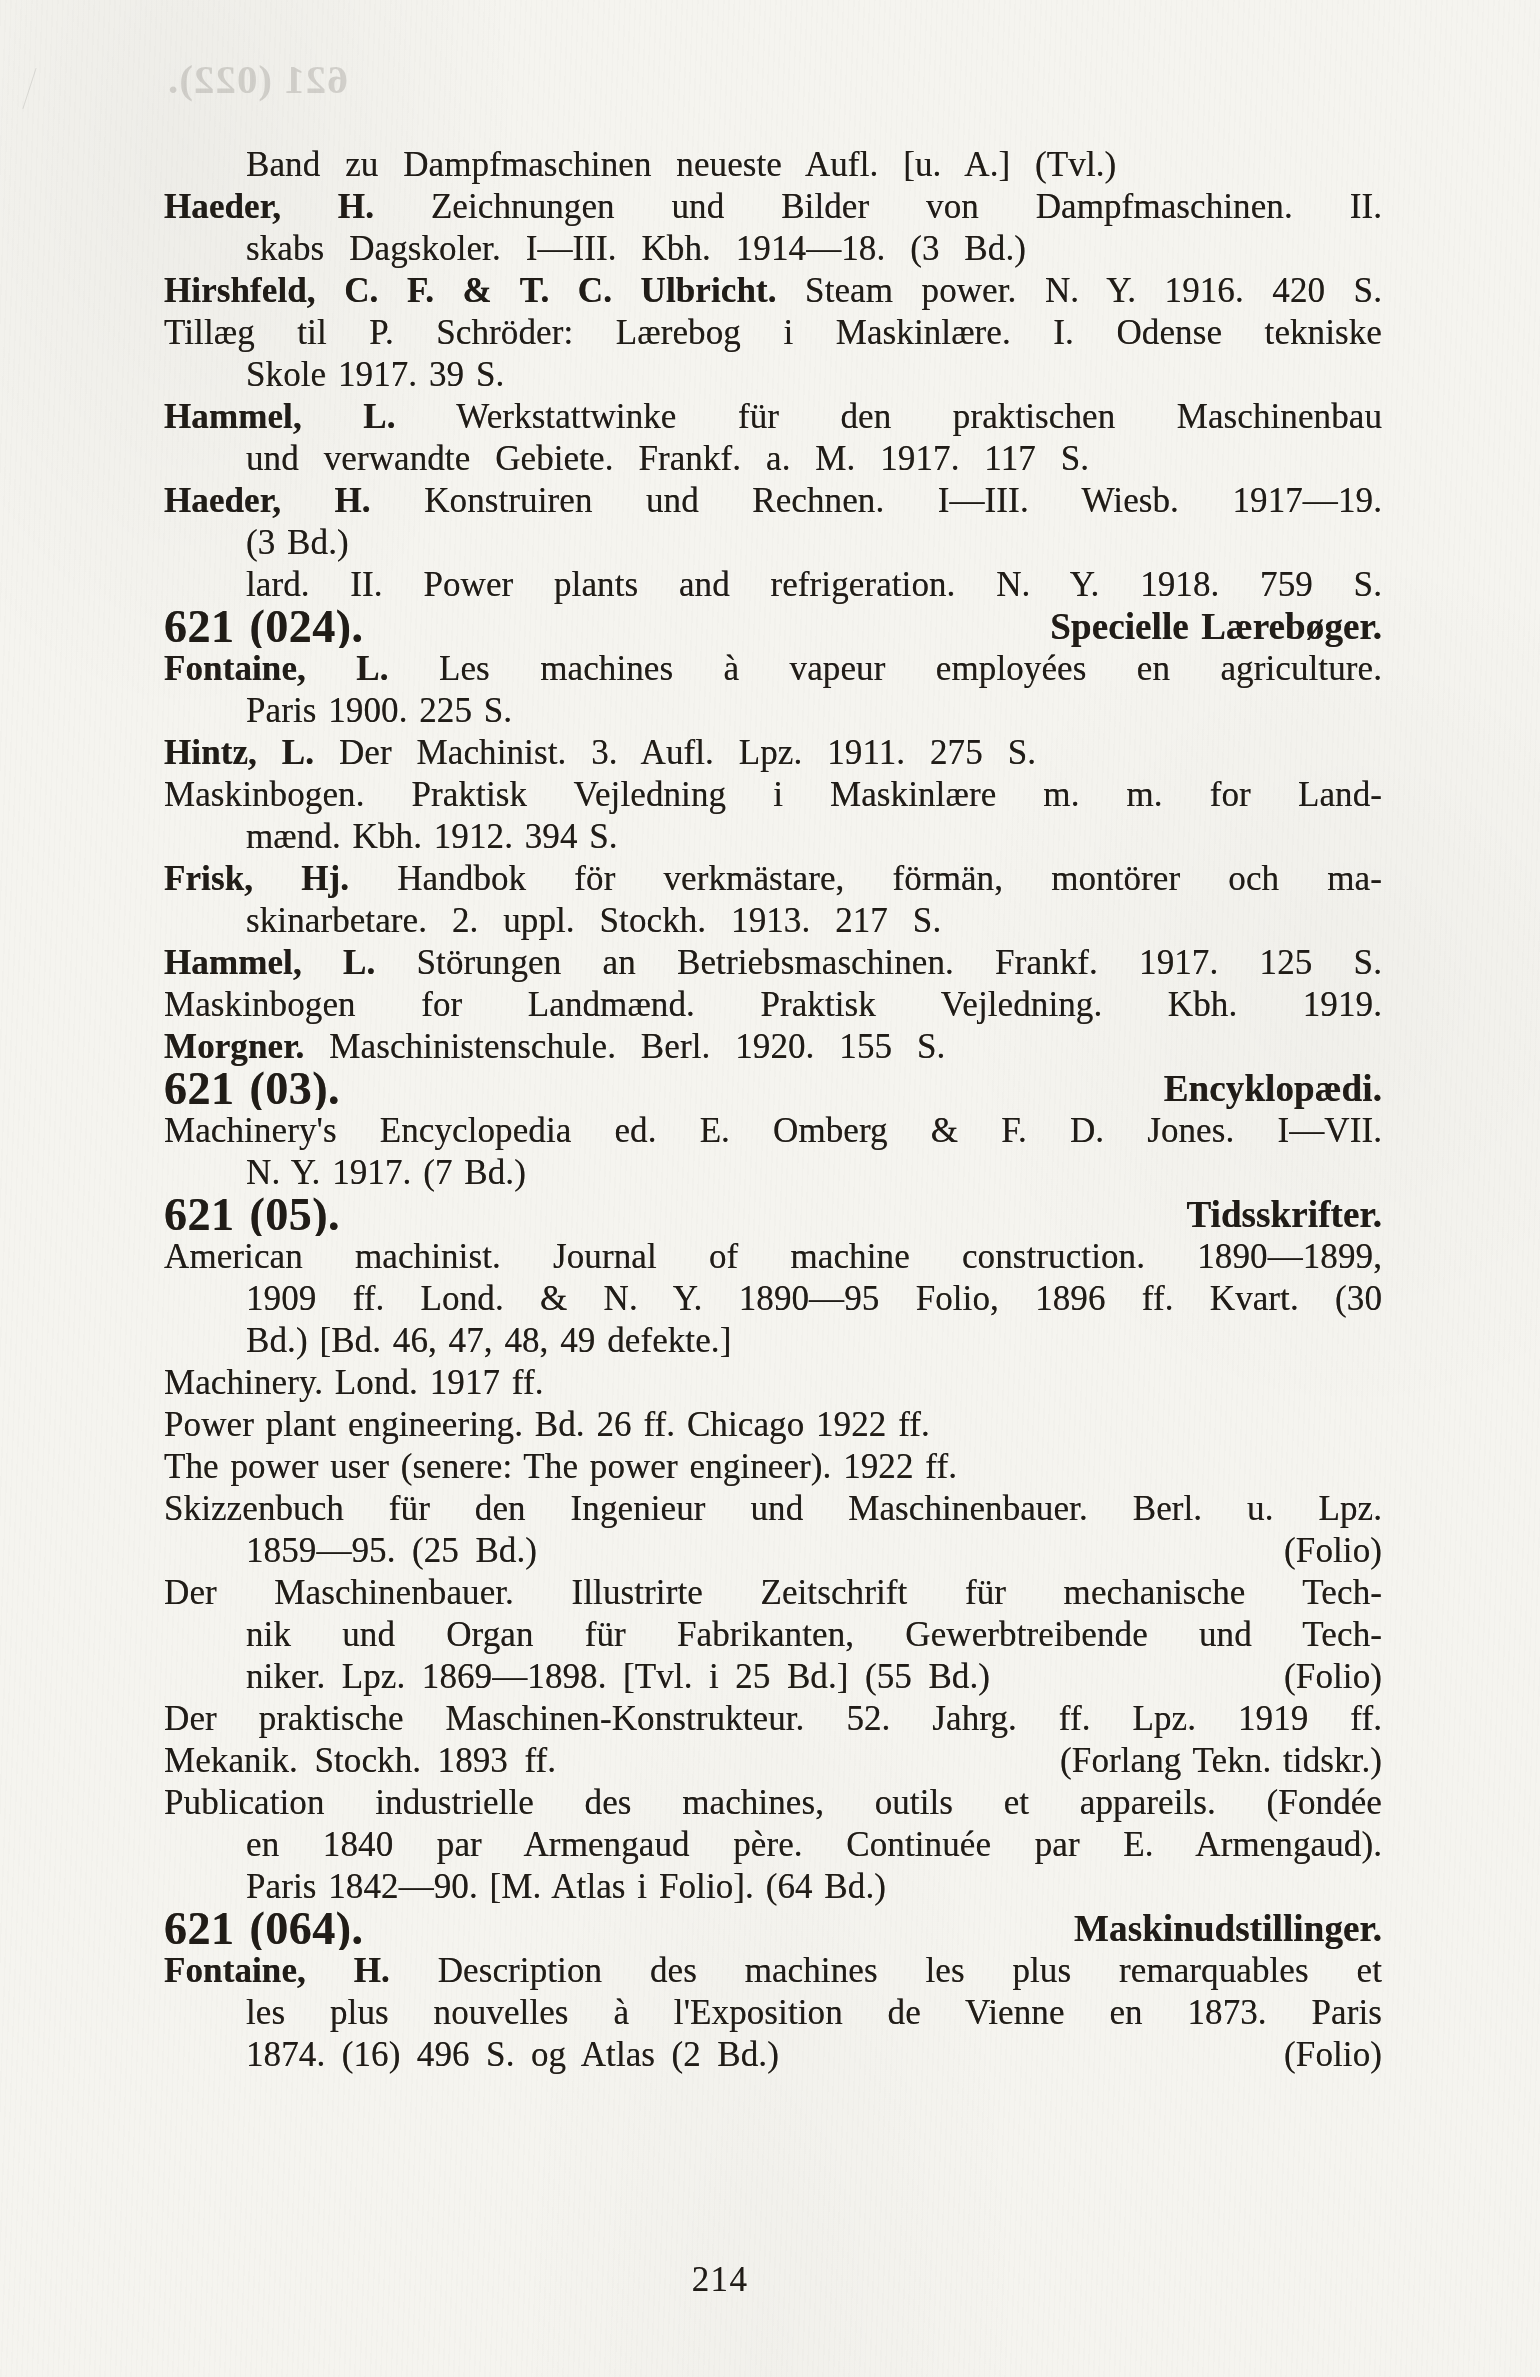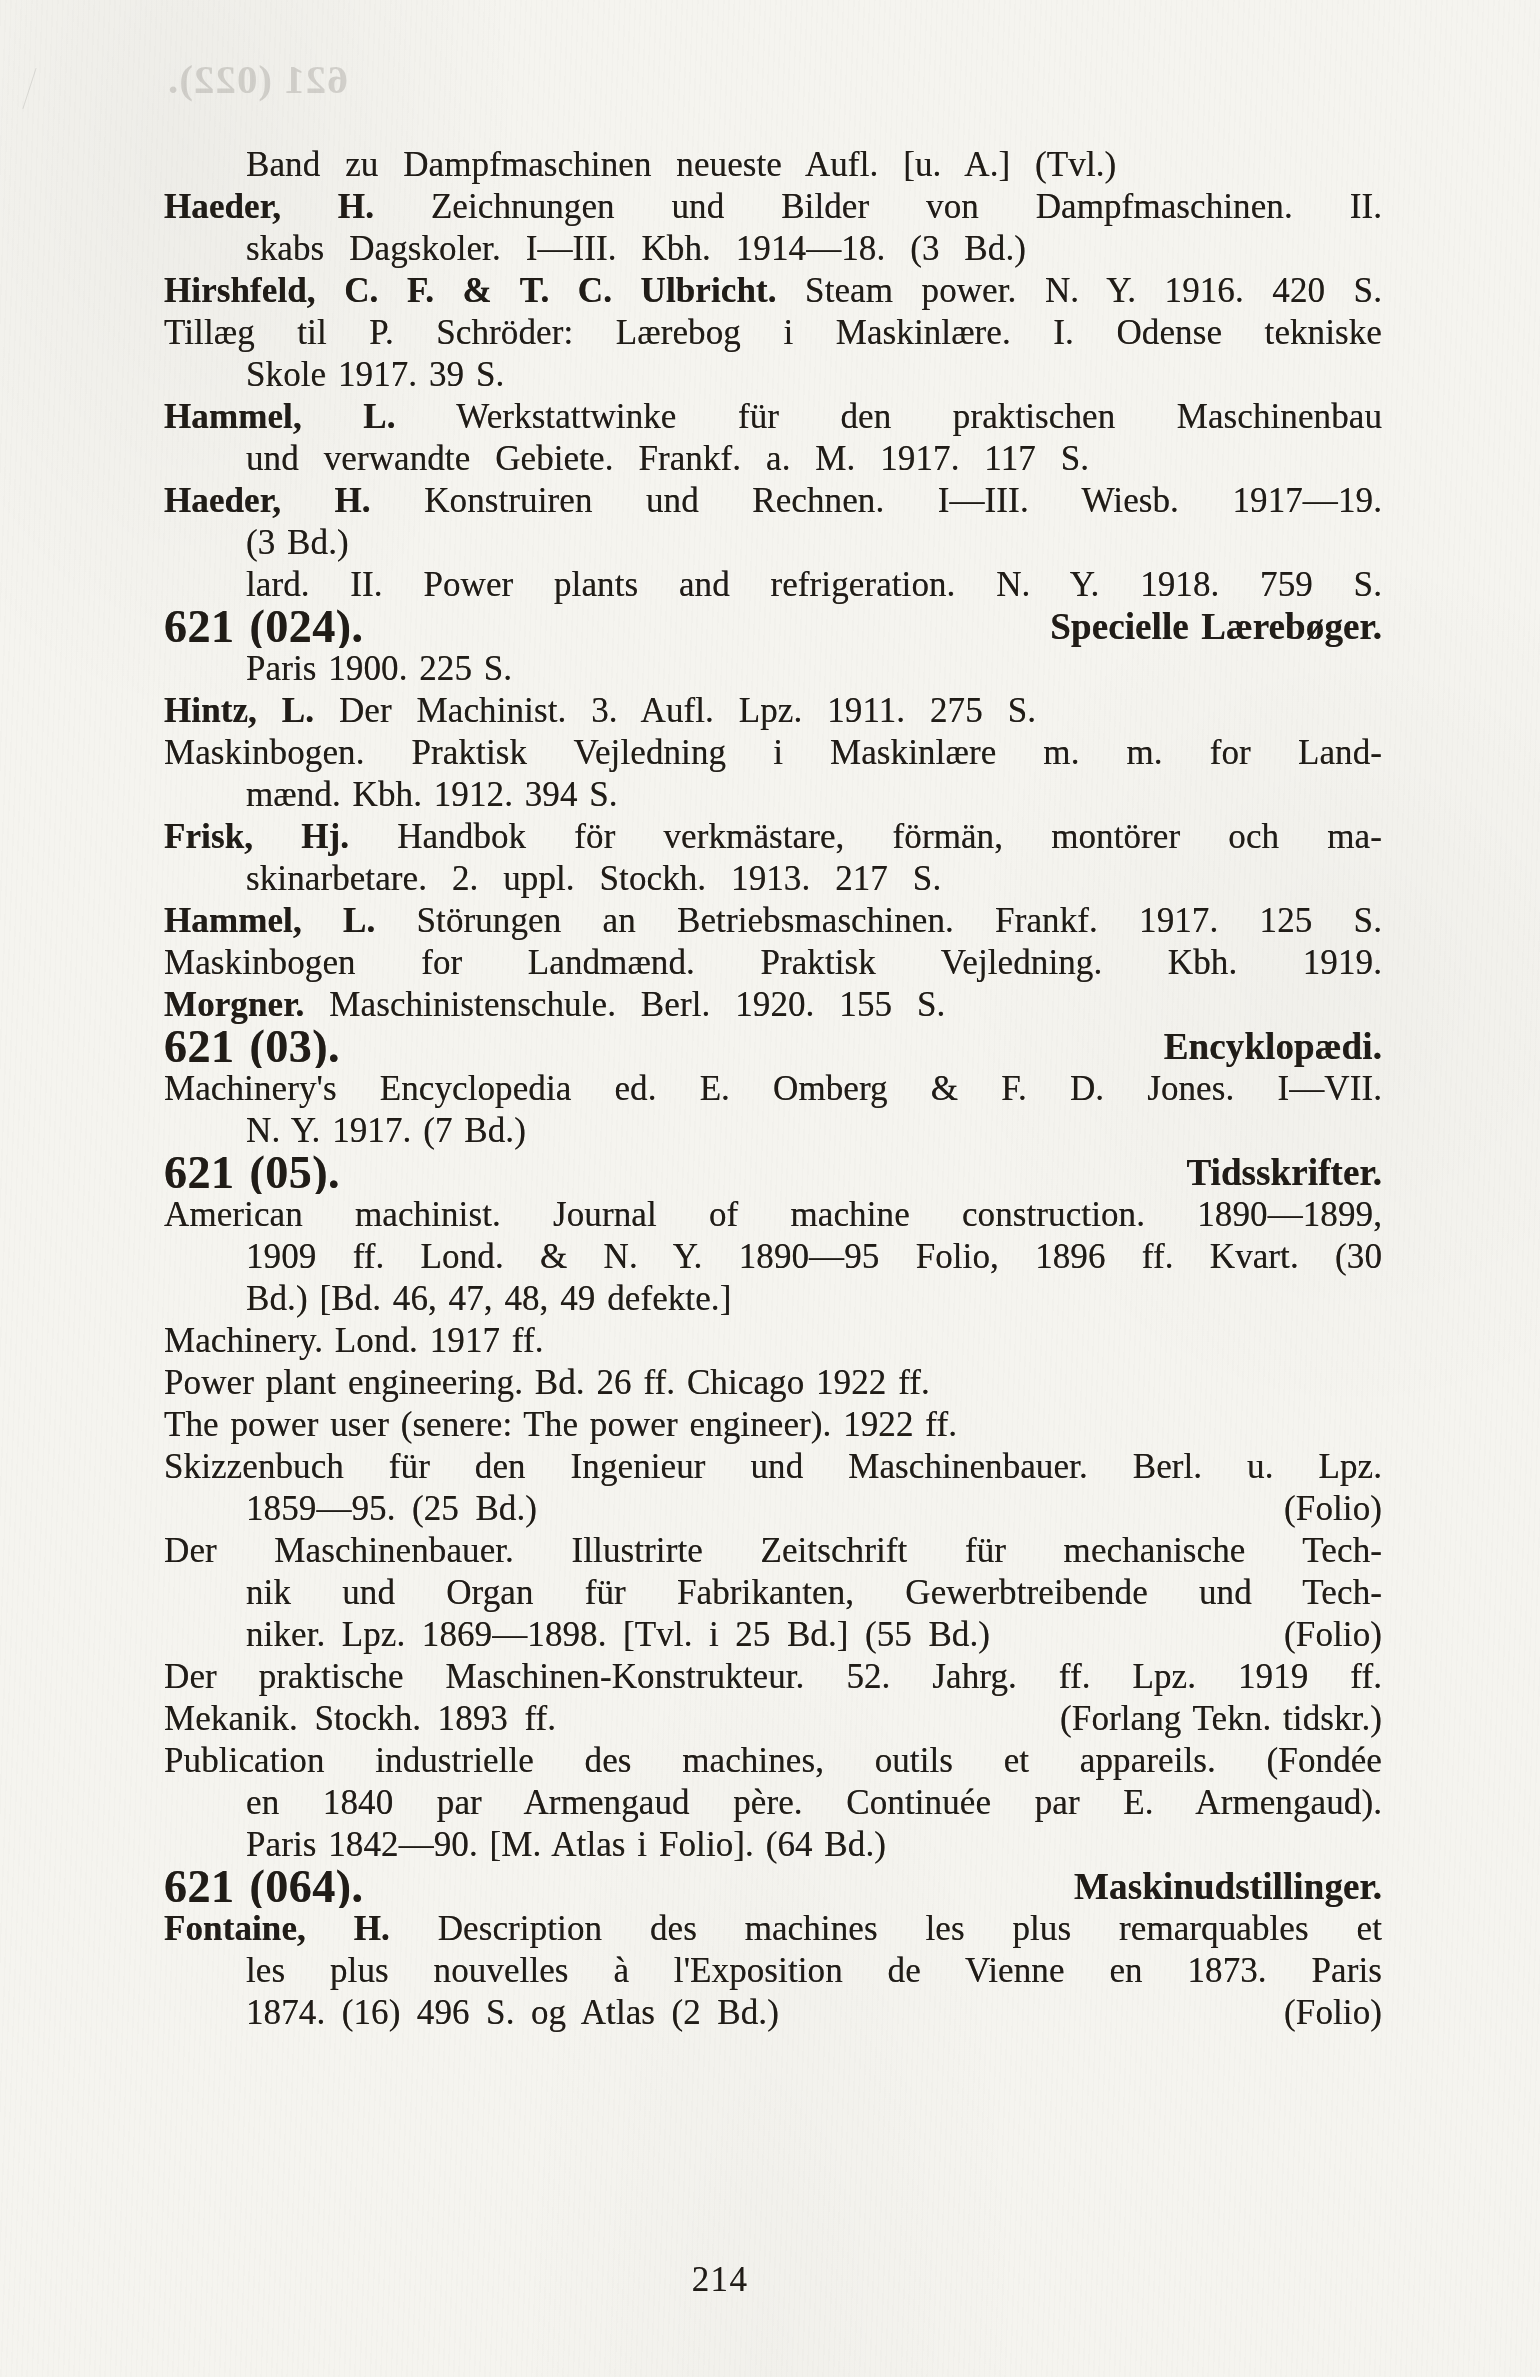--- a/index.html
+++ b/index.html
@@ -68,20 +68,21 @@
       <div class="line ind"><span class="lseg"><span>Skole 1917. 39 S.</span></span></div>
       <div class="line fill"><span class="lseg"><span class="b">Hammel, L.</span><span> Werkstattwinke für den praktischen Maschinenbau</span></span></div>
       <div class="line ind loose"><span class="lseg"><span>und verwandte Gebiete. Frankf. a. M. 1917. 117 S.</span></span></div>
       <div class="line fill"><span class="lseg"><span class="b">Haeder, H.</span><span> Konstruiren und Rechnen. I—III. Wiesb. 1917—19.</span></span></div>
       <div class="line ind"><span class="lseg"><span>(3 Bd.)</span></span></div>
       <div class="line ind fill"><span class="lseg"><span>lard. II. Power plants and refrigeration. N. Y. 1918. 759 S.</span></span></div>
       <div class="line hdr">
         <span class="lseg"><span class="b">621 (024).</span></span>
         <span class="rseg"><span class="b">Specielle Lærebøger.</span></span>
       </div>
+      <div class="line fill"><span class="lseg"><span class="b">Fontaine, L.</span><span> Les machines à vapeur employées en agriculture.</span></span></div>
       <div class="line ind"><span class="lseg"><span>Paris 1900. 225 S.</span></span></div>
       <div class="line loose"><span class="lseg"><span class="b">Hintz, L.</span><span> Der Machinist. 3. Aufl. Lpz. 1911. 275 S.</span></span></div>
       <div class="line fill"><span class="lseg"><span>Maskinbogen. Praktisk Vejledning i Maskinlære m. m. for Land-</span></span></div>
       <div class="line ind"><span class="lseg"><span>mænd. Kbh. 1912. 394 S.</span></span></div>
       <div class="line fill"><span class="lseg"><span class="b">Frisk, Hj.</span><span> Handbok för verkmästare, förmän, montörer och ma-</span></span></div>
       <div class="line ind loose"><span class="lseg"><span>skinarbetare. 2. uppl. Stockh. 1913. 217 S.</span></span></div>
       <div class="line fill"><span class="lseg"><span class="b">Hammel, L.</span><span> Störungen an Betriebsmaschinen. Frankf. 1917. 125 S.</span></span></div>
       <div class="line fill"><span class="lseg"><span>Maskinbogen for Landmænd. Praktisk Vejledning. Kbh. 1919.</span></span></div>
       <div class="line loose"><span class="lseg"><span class="b">Morgner.</span><span> Maschinistenschule. Berl. 1920. 155 S.</span></span></div>
       <div class="line hdr">

